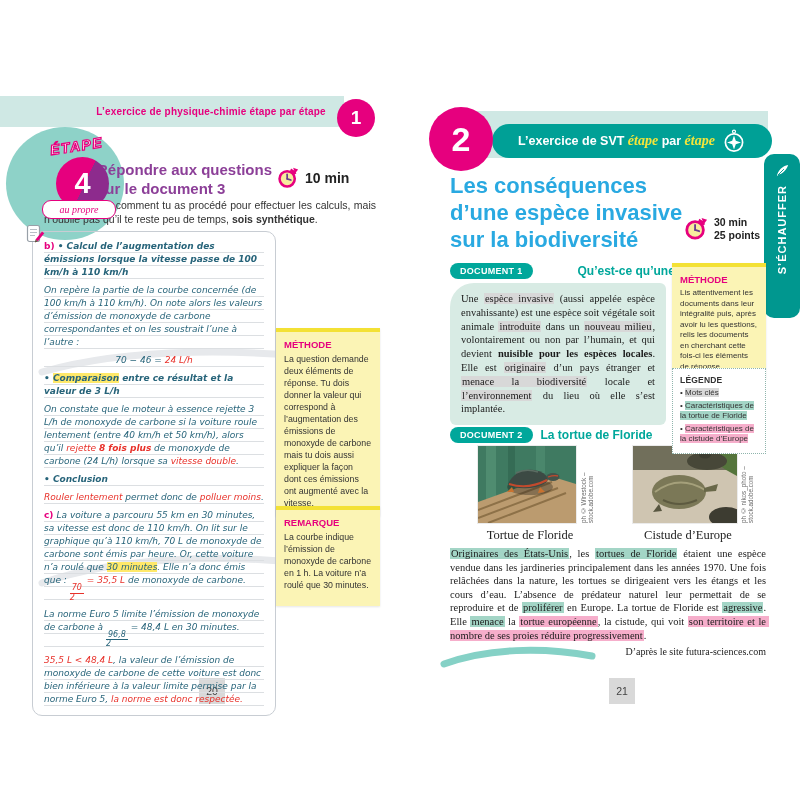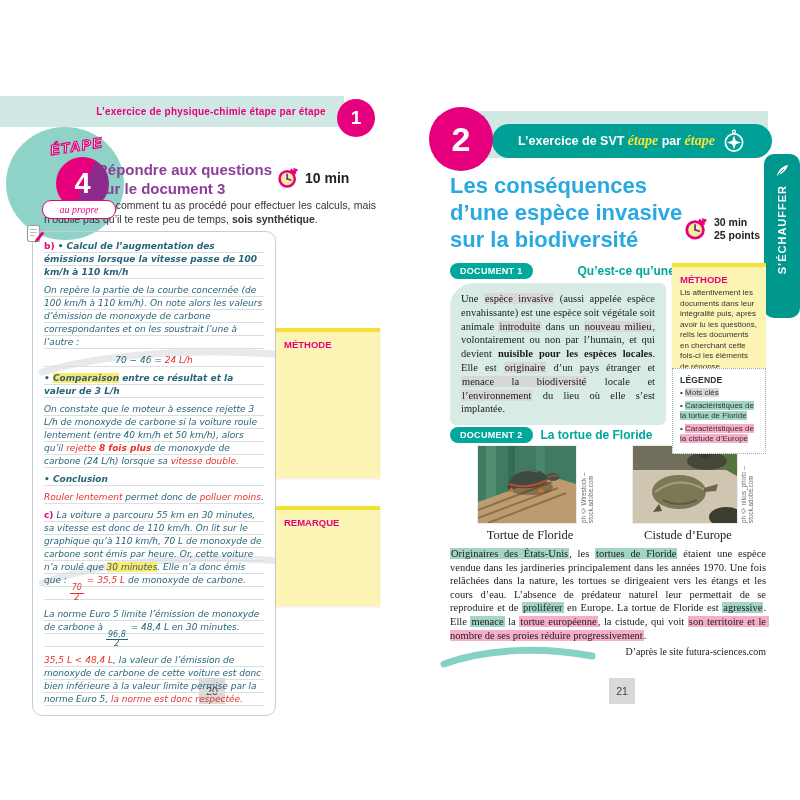--- a/index.html
+++ b/index.html
@@ -12,21 +12,21 @@
   .s-r{color:#e8312a;}
   .s-rb{color:#e8312a;font-weight:bold;}
   .s-pk{color:#e6007e;font-weight:bold;font-style:normal;}
   .s-yh{background:#ffe96a;}
   .s-byh{background:#ffe96a;font-weight:bold;}
   .s-g{background:#d8d8d8;padding:0 1px;}
   .s-t{background:#a3d5c6;padding:0 1px;}
   .s-p{background:#f6aecb;padding:0 1px;}
   .s-w{color:#fff;font-weight:bold;}
   .s-y{color:#f3e53b;font-weight:bold;font-style:italic;font-family:"Liberation Serif",serif;font-size:14px;}
-  .frac{display:inline-flex;flex-direction:column;vertical-align:-7px;line-height:1.1;font-size:8px;text-align:center;}
+  .frac{display:inline-flex;flex-direction:column;vertical-align:-7px;line-height:1.1;font-size:8px;text-align:left;}
   .fr-top{display:block;border-bottom:1px solid currentColor;padding:0 2px;}
   .fr-bot{display:block;}
   
   .band-left{position:absolute;left:0;top:96px;width:344px;height:31px;background:#cfe8e4;
              display:flex;align-items:center;justify-content:center;padding-left:78px;box-sizing:border-box;}
   .band-title{font-size:10px;font-weight:bold;color:#e6007e;letter-spacing:.2px;}
   .num-circle{position:absolute;border-radius:50%;background:#e6007e;color:#fff;display:flex;
               align-items:center;justify-content:center;font-weight:800;}
   .c1{left:337px;top:99px;width:38px;height:38px;font-size:19px;}
   .c2{left:429px;top:107px;width:64px;height:64px;font-size:34px;z-index:3;}
@@ -169,23 +169,25 @@
     <p class="hand"><span class="seg">On constate que le moteur à essence rejette 3 L/h de monoxyde de carbone si la voiture roule lentement (entre 40 km/h et 50 km/h), alors qu’il </span><span class="seg s-r">rejette </span><span class="seg s-rb">8 fois plus</span><span class="seg"> de monoxyde de carbone (24 L/h) lorsque sa </span><span class="seg s-r">vitesse double</span><span class="seg">.</span></p>
     <p class="hand"><span class="seg s-b">• Conclusion</span></p>
     <p class="hand"><span class="seg s-r">Rouler lentement</span><span class="seg"> permet donc de </span><span class="seg s-r">polluer moins</span><span class="seg">.</span></p>
     <p class="hand"><span class="seg s-pk">c) </span><span class="seg">La voiture a parcouru 55 km en 30 minutes, sa vitesse est donc de 110 km/h. On lit sur le graphique qu’à 110 km/h, 70 L de monoxyde de carbone sont émis par heure. Or, cette voiture n’a roulé que </span><span class="seg s-yh">30 minutes</span><span class="seg">. Elle n’a donc émis que : </span><span class="seg s-r frac"><span class="fr-top">70</span><span class="fr-bot">2</span></span><span class="seg s-r"> = 35,5 L</span><span class="seg"> de monoxyde de carbone.</span></p>
     <p class="hand"><span class="seg">La norme Euro 5 limite l’émission de monoxyde de carbone à </span><span class="seg frac"><span class="fr-top">96,8</span><span class="fr-bot">2</span></span><span class="seg"> = 48,4 L en 30 minutes.</span></p>
     <p class="hand"><span class="seg s-r">35,5 L &lt; 48,4 L</span><span class="seg">, la valeur de l’émission de monoxyde de carbone de cette voiture est donc bien inférieure à la valeur limite permise par la norme Euro 5, </span><span class="seg s-r">la norme est donc respectée.</span></p>
   </div>
 
   <div class="note n-methode-left">
     <h4>MÉTHODE</h4>
+    <p>La question demande deux éléments de réponse. Tu dois donner la valeur qui correspond à l’augmentation des émissions de monoxyde de carbone mais tu dois aussi expliquer la façon dont ces émissions ont augmenté avec la vitesse.</p>
   </div>
   <div class="note n-remarque">
     <h4>REMARQUE</h4>
+    <p>La courbe indique l’émission de monoxyde de carbone en 1 h. La voiture n’a roulé que 30 minutes.</p>
   </div>
 
   <div class="pagenum pn-left">20</div>
 
   <div class="band-right"></div>
   <div class="num-circle c2">2</div>
 
   <div class="teal-pill">
     <span class="pill-text"><span class="seg s-w">L’exercice de SVT </span><span class="seg s-y">étape</span><span class="seg s-w"> par </span><span class="seg s-y">étape</span></span>
     <svg width="24" height="24" viewBox="0 0 24 24">

